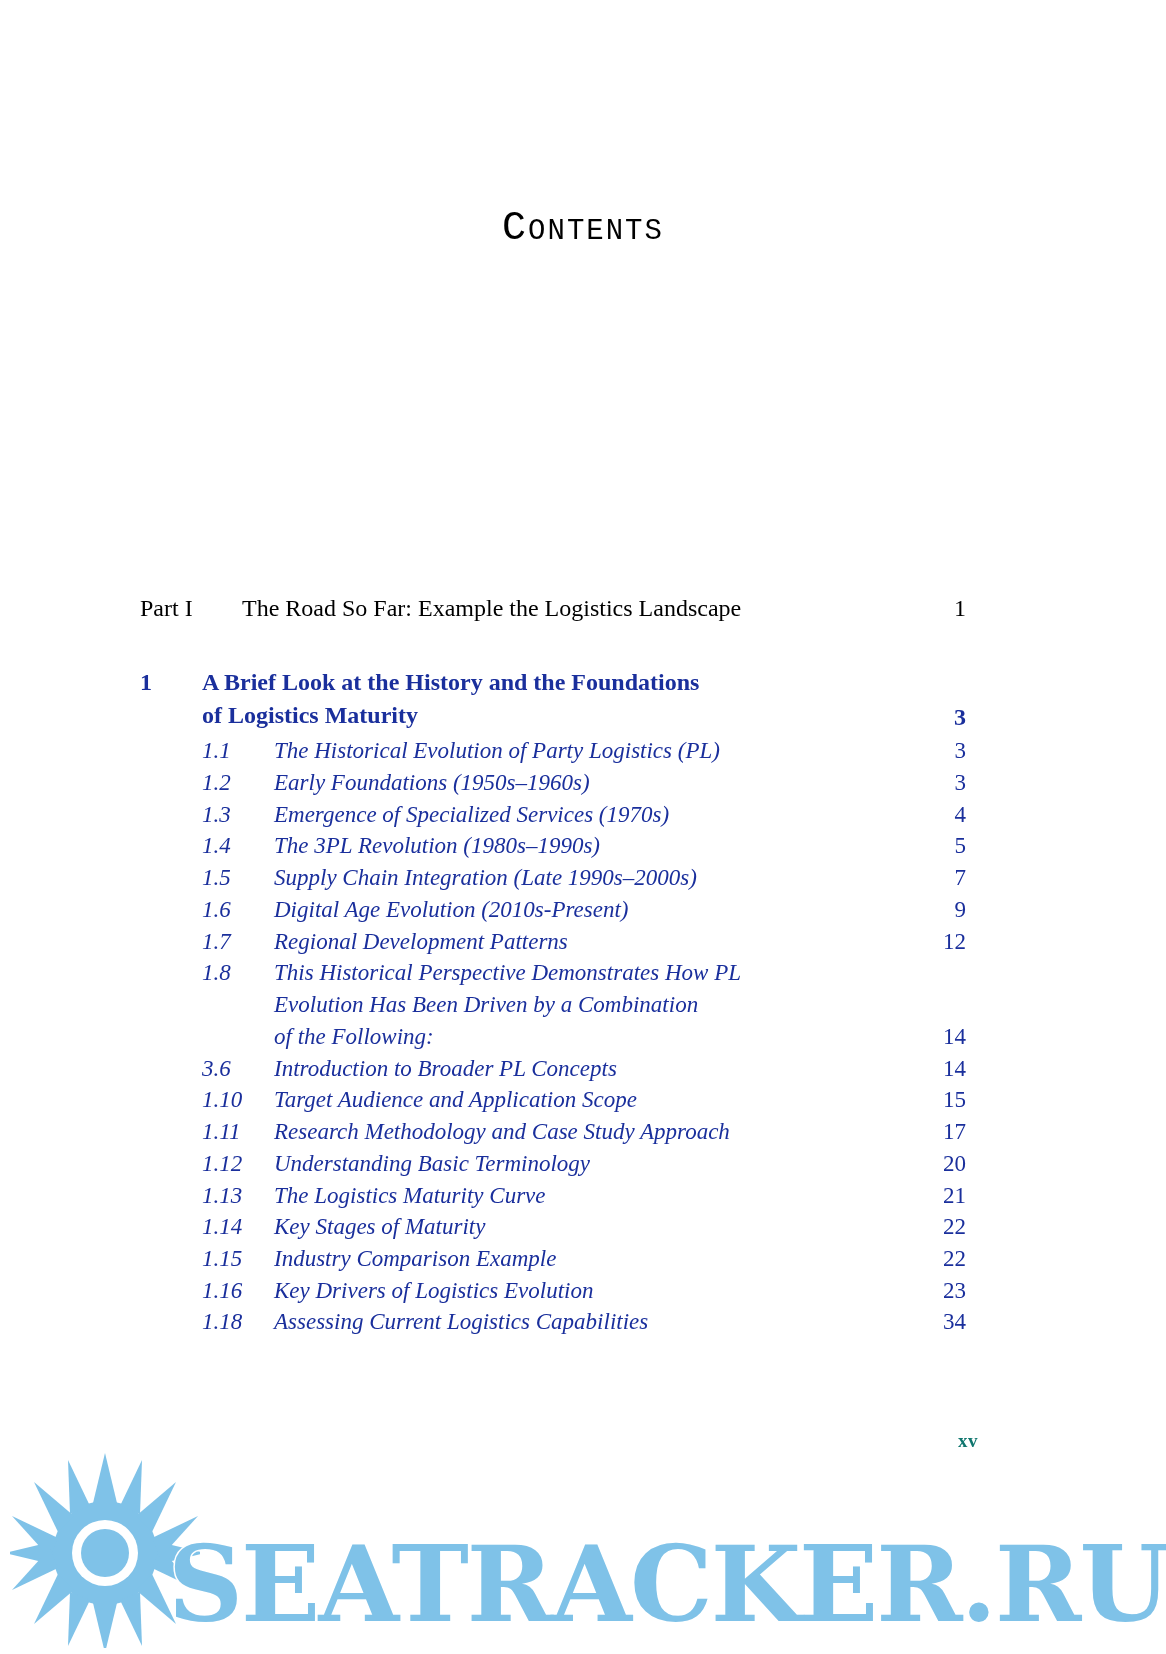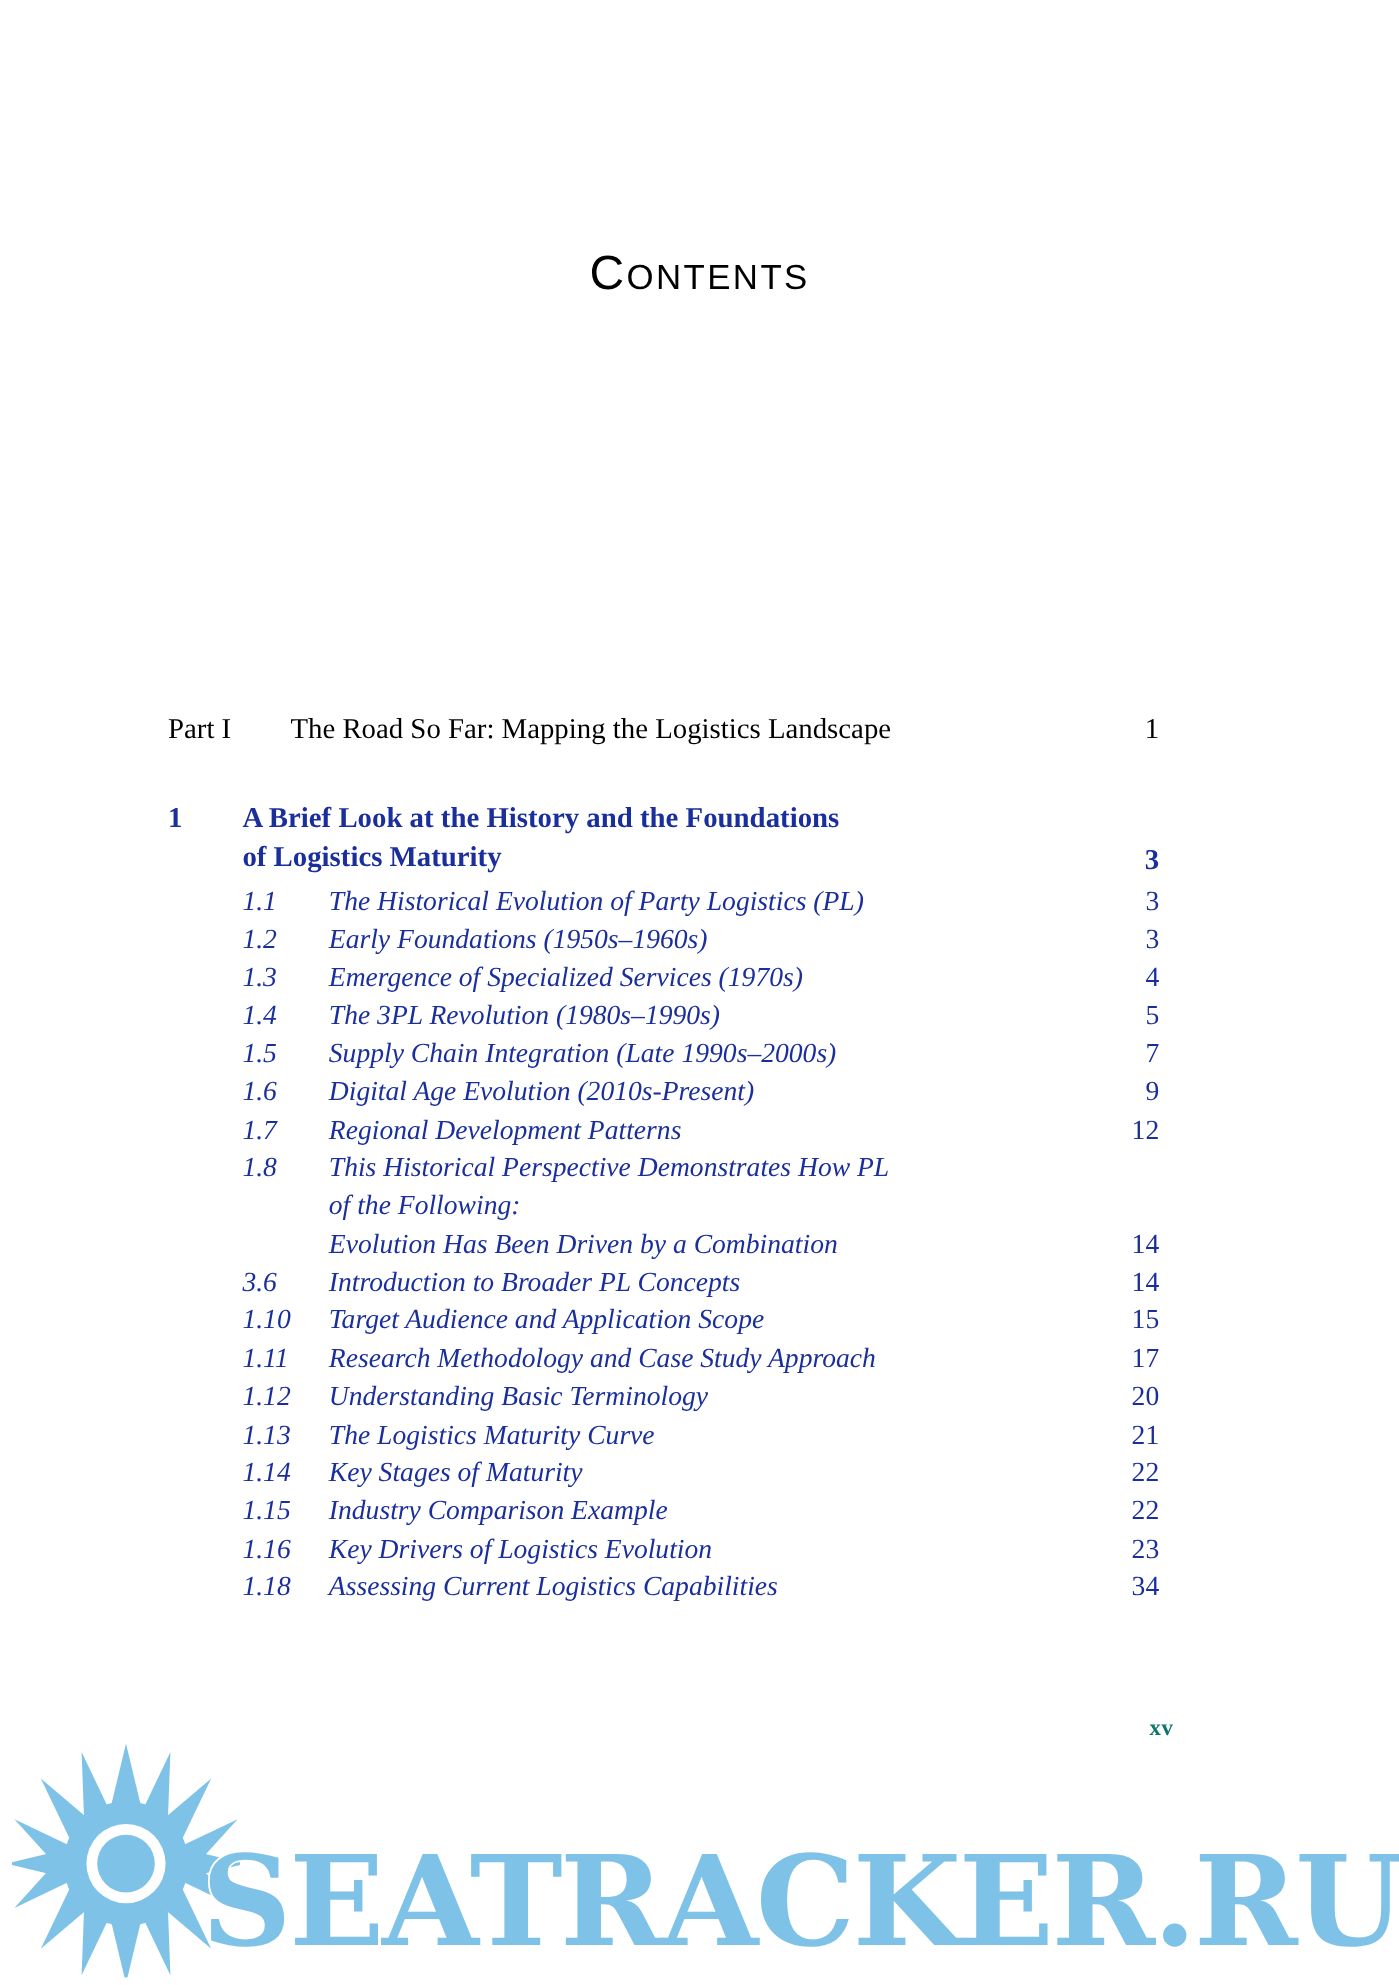--- a/index.html
+++ b/index.html
@@ -16,21 +16,21 @@
     color: #1a1a8c;
   }
 
   
   .page-heading {
     position: absolute;
     top: 206px;
     left: 0;
     width: 1166px;
     text-align: center;
-    font-family: Liberation Sans, sans-serif;
+    font-family: Liberation Mono, monospace;
     color: #000000;
     font-size: 34px;
     letter-spacing: 2px;
   }
   .page-heading .smallcap-first {
     font-size: 40px;
   }
   .page-heading .smallcap-rest {
     font-size: 29px;
   }
@@ -160,21 +160,21 @@
 <body>
 
 <div class="page-heading">
   <span class="smallcap-first">C</span><span class="smallcap-rest">ONTENTS</span>
 </div>
 
 <div class="toc">
 
   <div class="part-line">
     <span class="part-label">Part I</span>
-    <span class="part-title">The Road So Far: Mapping the Logistics Landscape</span>
+    <span class="part-title">The Road So Far: Example the Logistics Landscape</span>
     <span class="part-page">1</span>
   </div>
 
   <div class="chapter">
     <span class="chap-num">1</span>
     <span class="chap-title">
       <span>A Brief Look at the History and the Foundations</span><br>
       <span>of Logistics Maturity</span>
     </span>
     <span class="chap-page">3</span>
@@ -219,22 +219,22 @@
   <div class="section-row">
     <span class="sec-num">1.7</span>
     <span class="sec-title">Regional Development Patterns</span>
     <span class="sec-page">12</span>
   </div>
 
   <div class="section-row">
     <span class="sec-num">1.8</span>
     <span class="sec-title">
       <span class="cont">This Historical Perspective Demonstrates How PL</span>
+      <span class="cont">Evolution Has Been Driven by a Combination</span>
       <span class="cont">of the Following:</span>
-      <span class="cont">Evolution Has Been Driven by a Combination</span>
     </span>
     <span class="sec-page">14</span>
   </div>
 
   <div class="section-row">
     <span class="sec-num">3.6</span>
     <span class="sec-title">Introduction to Broader PL Concepts</span>
     <span class="sec-page">14</span>
   </div>
 

